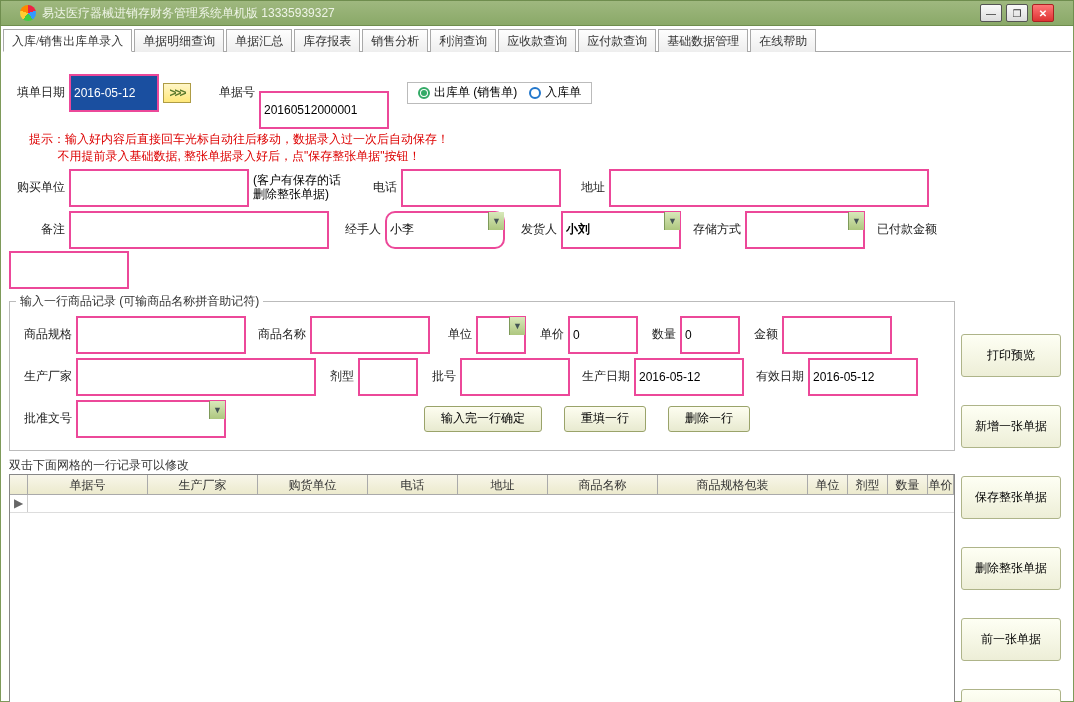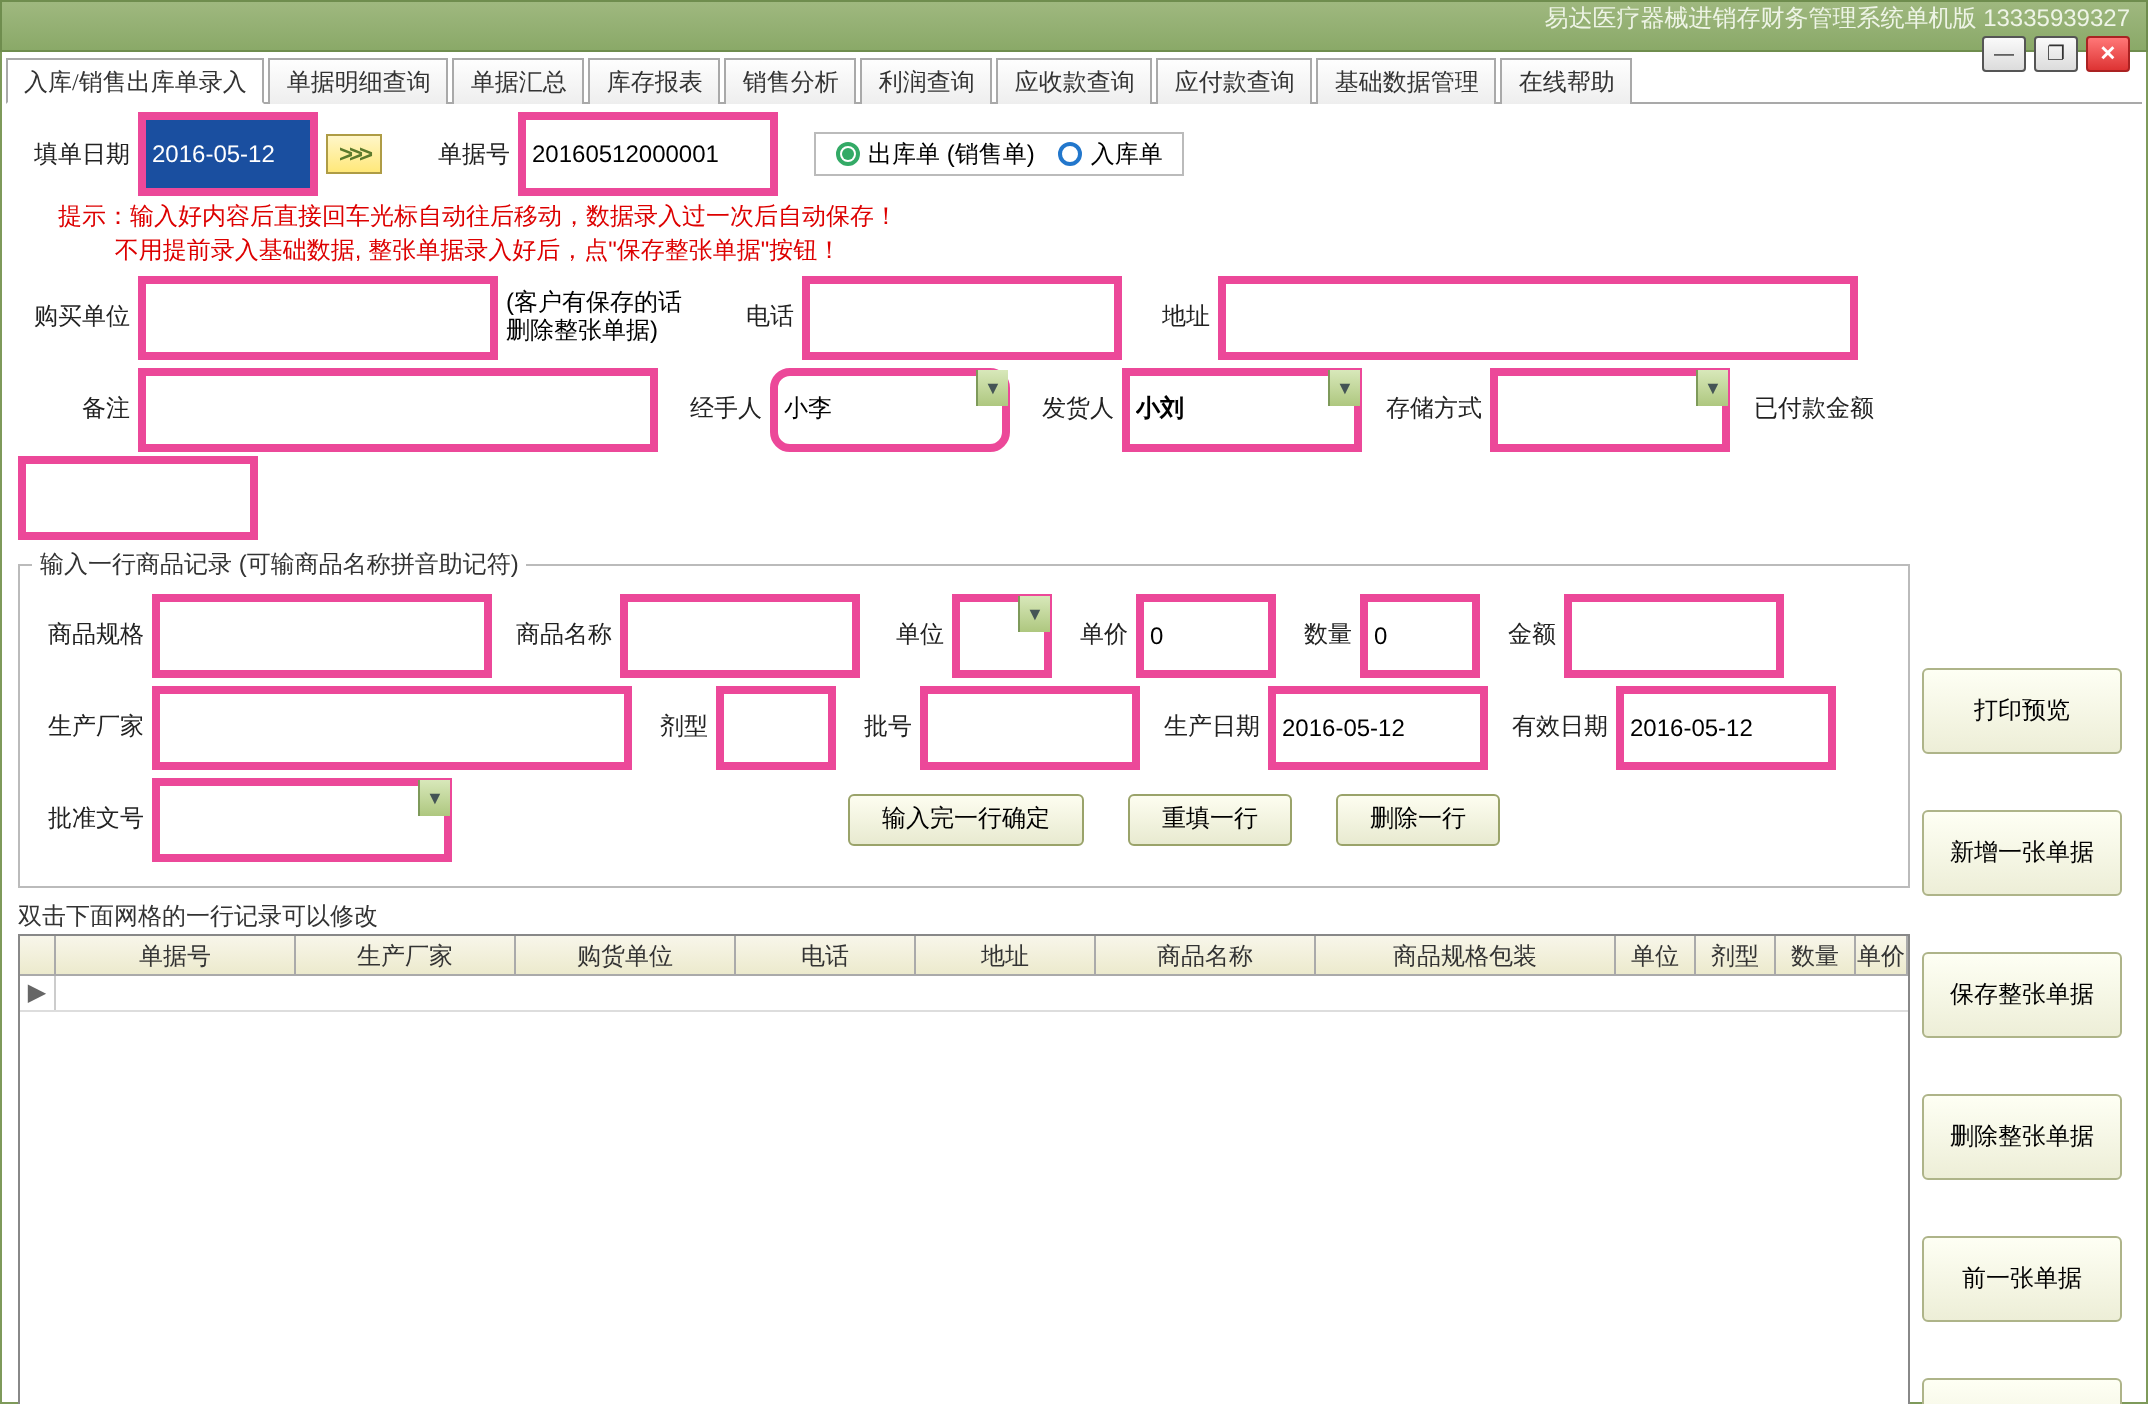--- a/index.html
+++ b/index.html
@@ -1,19 +1,19 @@
 <!DOCTYPE html>
 <html><head>
 <meta charset="utf-8">
 <style>
 * { box-sizing: border-box; margin: 0; padding: 0; font-family: "Microsoft YaHei", SimSun, sans-serif; font-size: 12px; }
 body { background: #f0ebe4; width: 1074px; height: 702px; overflow: hidden; }
 
 
-.titlebar { height: 26px; background: linear-gradient(#9fb87f, #8aa968); display: flex; align-items: flex-end; padding: 0 8px; color: #fff; border: 1px solid #6f8d4e; flex-direction: column; }
+.titlebar { height: 26px; background: linear-gradient(#9fb87f, #8aa968); display: flex; align-items: center; padding: 0 19px; color: #fff; border: 1px solid #6f8d4e; }
 .titlebar .logo { width: 16px; height: 16px; border-radius: 50%; background: conic-gradient(#e24 0 72deg,#39f 72deg 144deg,#4c4 144deg 216deg,#fc3 216deg 288deg,#f80 288deg 360deg); margin-right: 6px; }
 .titlebar .title { flex: 1; color: #eef4e6; }
 .winbtns { display: flex; gap: 4px; }
 .winbtn { width: 22px; height: 18px; border: 1px solid #555; background: linear-gradient(#fafafa,#dcdcdc); display: flex; align-items: center; justify-content: center; font-size: 10px; color: #333; border-radius: 2px; }
 .winbtn.close { background: linear-gradient(#f77,#d33); color: #fff; border-color: #a22; font-weight: bold; }
 
 
 .outer { border: 1px solid #7e9a5a; border-top: none; height: calc(702px - 26px); background: #fff; padding: 2px; }
 
 
@@ -22,21 +22,21 @@
 .tab.active { background: #fff; font-weight: normal; border-bottom: 1px solid #fff; }
 
 
 .content { padding: 4px 6px; display: flex; }
 .main-col { flex: 1; min-width: 0; }
 .side-col { width: 110px; padding: 18px 4px 0 6px; }
 
 
 .row { display: flex; align-items: center; margin-bottom: 4px; flex-wrap: wrap; gap: 2px 4px; }
 .lbl { text-align: right; color: #222; }
-input.txt, select.txt { border: 4px solid #ec4899; height: 20px; padding: 17px 3px; background: #fff; font-size: 12px; }
+input.txt, select.txt { border: 2px solid #ec4899; height: 20px; padding: 17px 3px; background: #fff; font-size: 12px; }
 input.txt.sel { background: #1a4fa0; color: #fff; }
 .arrowbtn { width: 28px; height: 20px; border: 1px solid #ae9c45; background: linear-gradient(#fff6c8,#ffe87a); color: #5c7a2d; font-weight: bold; letter-spacing: -2px; }
 
 .radio-group { display: inline-flex; align-items: center; gap: 12px; border: 1px solid #bbb; padding: 2px 10px; height: 22px; }
 .radio-opt { display: inline-flex; align-items: center; gap: 4px; }
 .radio-dot { width: 12px; height: 12px; border: 2px solid #3a6; border-radius: 50%; display: inline-flex; align-items: center; justify-content: center; }
 .radio-dot.checked::after { content: ""; width: 6px; height: 6px; background: #3a6; border-radius: 50%; }
 .radio-dot.blue { border-color: #27c; }
 
 .hint { color: #d00; line-height: 1.4; text-align: center; }
@@ -97,21 +97,21 @@
   </div>
 
   <div class="content">
     <div class="main-col">
 
       <div class="row">
         <span class="lbl" style="width:56px">填单日期</span>
         <input class="txt sel" style="width: 90px;" value="2016-05-12">
         <button class="arrowbtn">&gt;&gt;&gt;</button>
         <span class="lbl" style="width:50px;margin-left:10px">单据号</span>
-        <input class="txt" style="width: 130px;" value="20160512000001">
+        <input class="txt" style="width: 130px; margin-top: 35px;" value="20160512000001">
         <span style="width:10px"></span>
         <div class="radio-group">
           <span class="radio-opt">
               <span class="radio-dot checked"></span>
               <span>出库单 (销售单)</span>
             </span>
           <span class="radio-opt">
               <span class="radio-dot blue"></span>
               <span>入库单</span>
             </span>

